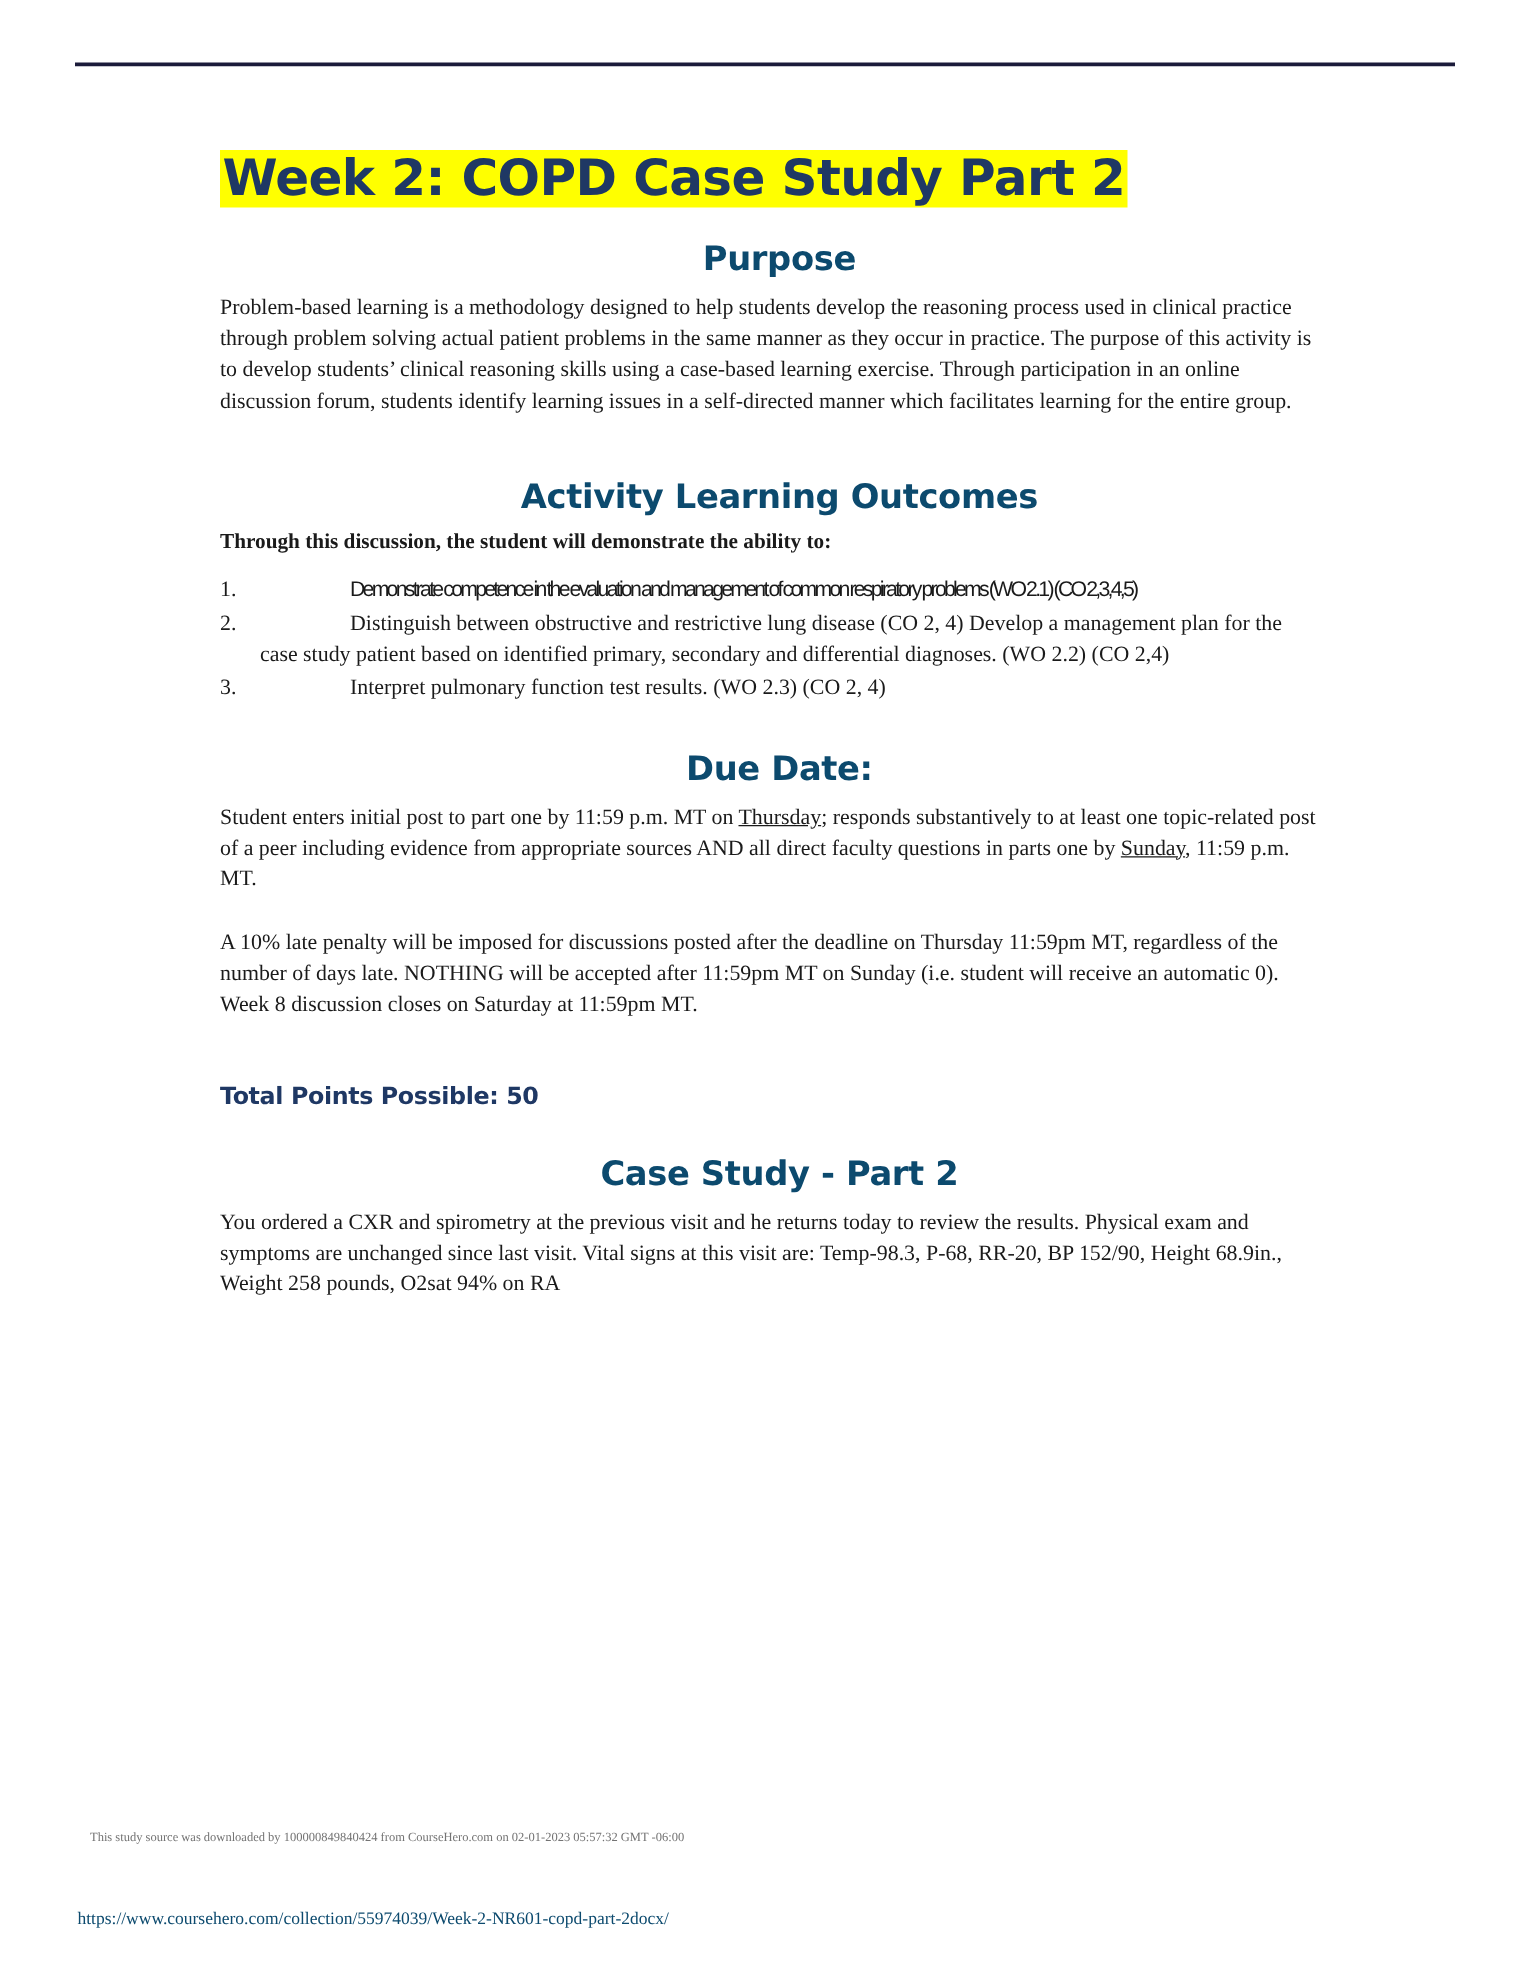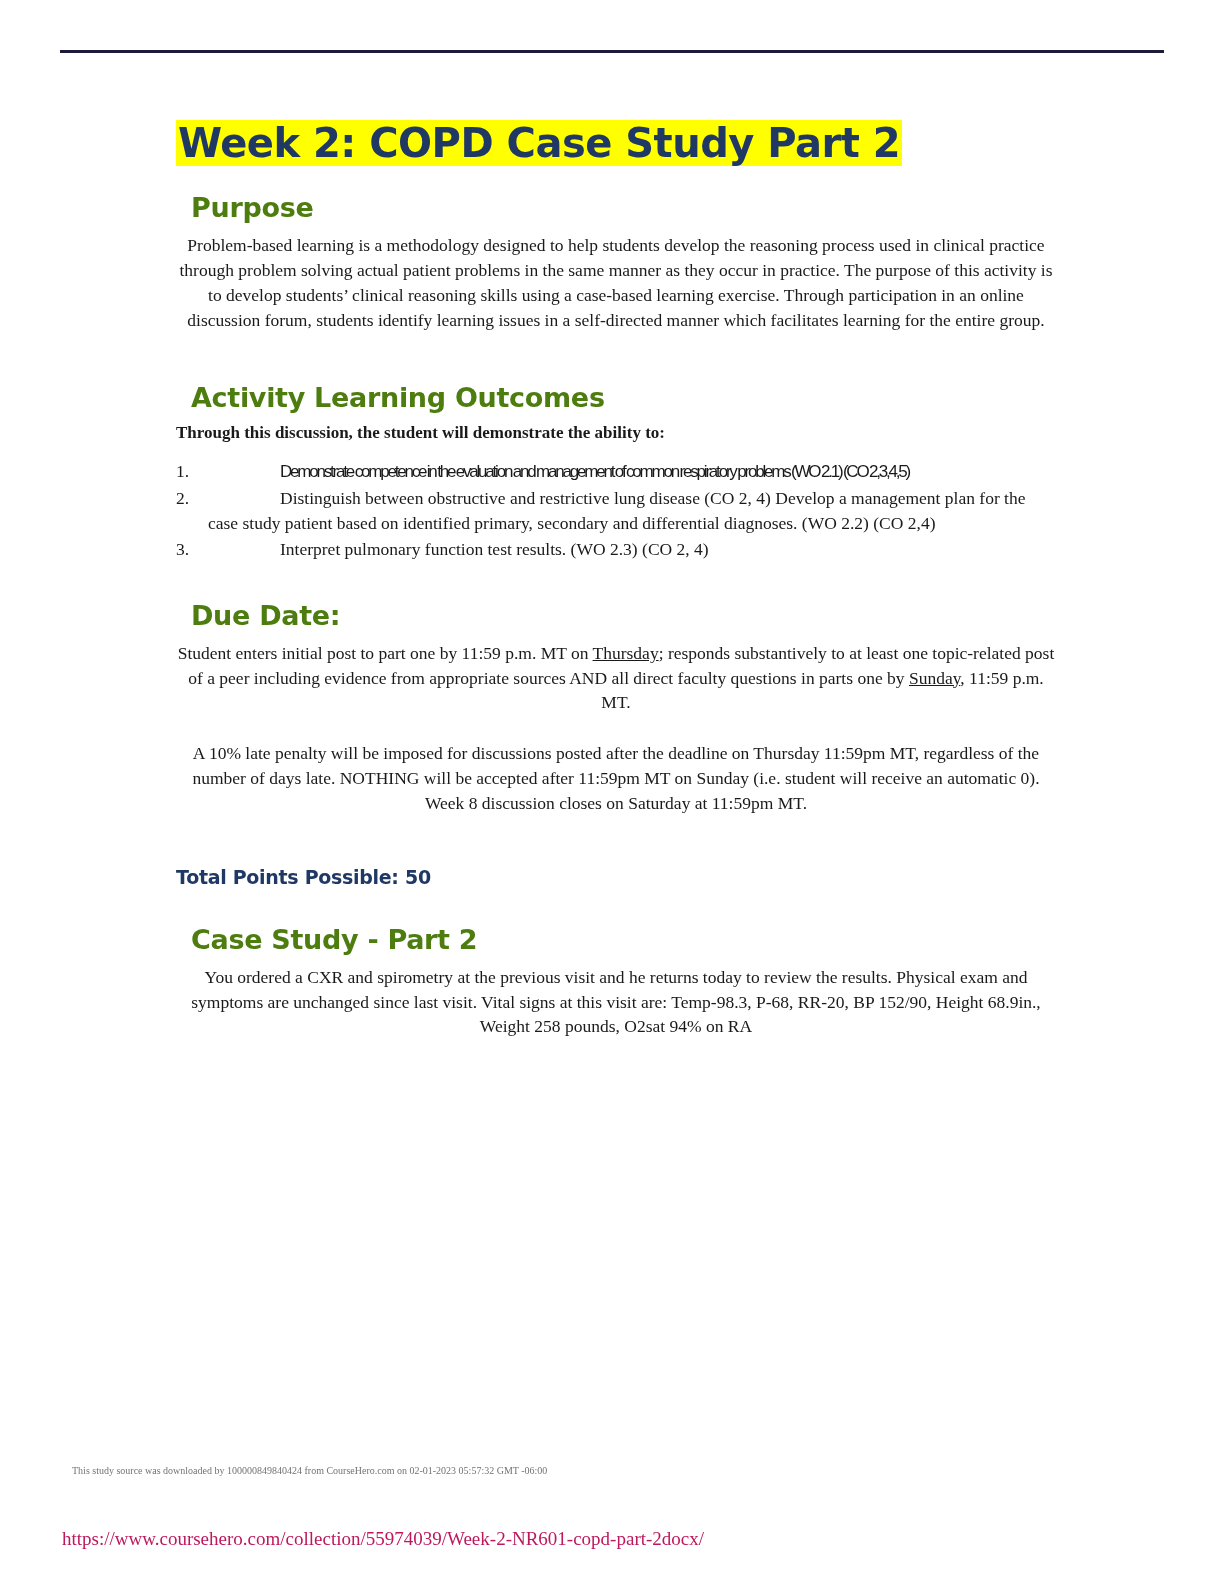--- a/index.html
+++ b/index.html
@@ -45,29 +45,30 @@
     letter-spacing: -0.5px;
   }
   h1.doc-title .hl {
     background: #ffff00;
     padding: 0 2px;
   }
   h2.section {
     font-family: "DejaVu Sans", sans-serif;
     font-size: 27px;
     font-weight: bold;
-    color: #4d7c0f;
+    color: #0c4a6e;
     margin: 0 0 10px 15px;
     letter-spacing: -0.3px;
+    text-align: center;
   }
   .body-para {
     font-size: 17.5px;
     line-height: 1.42;
     margin: 0 0 14px 0;
-    text-align: center;
+    text-align: left;
   }
   .spacer-lg { height: 36px; }
   .spacer-sm { height: 12px; }
   .lead-bold {
     font-size: 17px;
     font-weight: bold;
     margin: 0 0 16px 0;
   }
   ol.outcomes {
     margin: 0 0 0 0;
@@ -112,22 +113,22 @@
     position: absolute;
     left: 72px;
     top: 1465px;
     font-size: 10px;
     color: #737373;
   }
   .footer-link {
     position: absolute;
     left: 62px;
     top: 1528px;
-    font-size: 19px;
-    color: #be185d;
+    font-size: 14px;
+    color: #0c4a6e;
   }
 </style>
 </head>
 <body>
 
 <div class="page">
 
   <div class="top-rule"></div>
 
   <div class="content">

